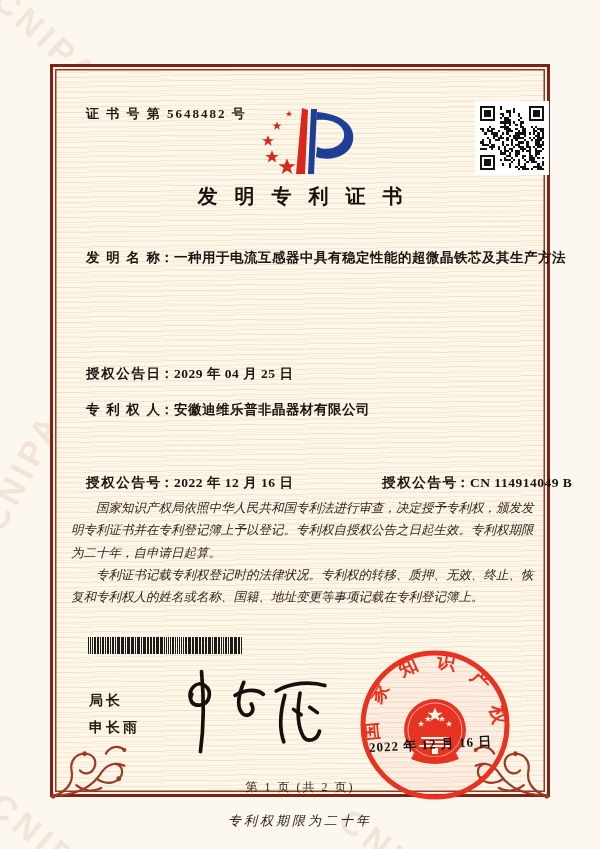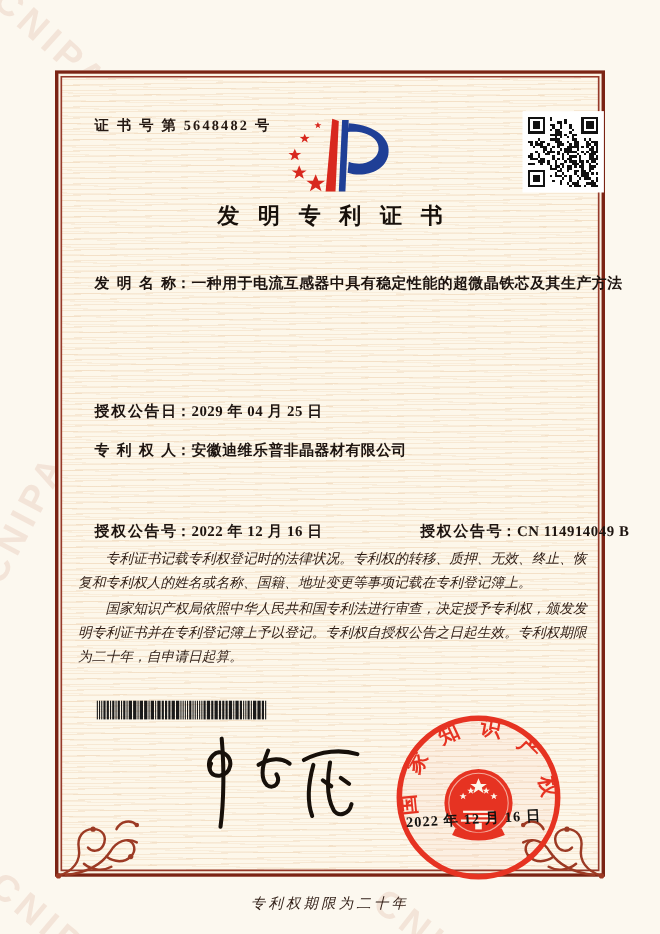--- a/index.html
+++ b/index.html
@@ -438,22 +438,22 @@
     <span class="flabel">专利权人</span><span class="fcolon">：</span><span class="fvalue">安徽迪维乐普非晶器材有限公司</span>
   </div>
   <div class="frow" style="top:407px">
     <span class="flabel">授权公告号</span><span class="fcolon">：</span><span class="fvalue">2022 年 12 月 16 日</span>
     <span class="frow2b">
       <span class="flabel">授权公告号</span><span class="fcolon">：</span><span class="fvalue">CN 114914049 B</span>
     </span>
   </div>
 
   <div class="bodytext">
+    <p>国家知识产权局依照中华人民共和国专利法进行审查，决定授予专利权，颁发发明专利证书并在专利登记簿上予以登记。专利权自授权公告之日起生效。专利权期限为二十年，自申请日起算。</p>
     <p>专利证书记载专利权登记时的法律状况。专利权的转移、质押、无效、终止、恢复和专利权人的姓名或名称、国籍、地址变更等事项记载在专利登记簿上。</p>
-    <p>国家知识产权局依照中华人民共和国专利法进行审查，决定授予专利权，颁发发明专利证书并在专利登记簿上予以登记。专利权自授权公告之日起生效。专利权期限为二十年，自申请日起算。</p>
   </div>
 
   <div class="barcode">
       <i class="b" style="width: 1px;"></i>
       <i style="width: 1px;"></i>
       <i class="b" style="width: 1px;"></i>
       <i style="width: 1px;"></i>
       <i class="b" style="width: 1px;"></i>
       <i style="width: 1px;"></i>
       <i class="b" style="width: 2px;"></i>
@@ -554,20 +554,24 @@
       <i style="width: 1px;"></i>
       <i class="b" style="width: 3px;"></i>
       <i style="width: 1px;"></i>
       <i class="b" style="width: 3px;"></i>
       <i style="width: 1px;"></i>
       <i class="b" style="width: 2px;"></i>
       <i style="width: 1px;"></i>
       <i class="b" style="width: 1px;"></i>
     </div>
 
+  <div class="director">
+    <div>局长</div>
+    <div>申长雨</div>
+  </div>
 
   <svg class="signature" viewBox="0 0 150 85">
     <g fill="none" stroke="#17100a" stroke-width="3.4" stroke-linecap="round" stroke-linejoin="round">
       <path d="M17,32 C14,22 23,14 30,19 C37,24 35,35 26,37 C19,38 15,33 18,27"></path>
       <path d="M27,6 C29,28 29,58 26,80"></path>
       <path d="M66,16 C61,28 59,39 65,45 C71,49 77,43 73,36"></path>
       <path d="M58,28 C68,22 78,22 84,27"></path>
       <path d="M96,24 C110,16 128,15 141,19"></path>
       <path d="M104,28 C99,46 99,60 103,71"></path>
       <path d="M118,26 C115,43 116,57 121,66 C125,72 134,70 136,61"></path>
@@ -597,15 +601,16 @@
         <rect x="66" y="92" width="28" height="2"></rect>
         <rect x="69" y="96" width="22" height="2"></rect>
         <rect x="64" y="100" width="32" height="2"></rect>
         <rect x="77" y="103" width="6" height="6"></rect>
       </g>
       <path d="M56,114 Q80,124 104,114 L101,108 Q80,116 59,108 Z" fill="#e63322"></path>
     </g>
   </svg>
   <div class="seal-date">2022 年 12 月 16 日</div>
 
+  <div class="page-info">第 1 页 (共 2 页)</div>
 </div>
 
 <div class="footer-note">专利权期限为二十年</div>
 
 </body></html>

